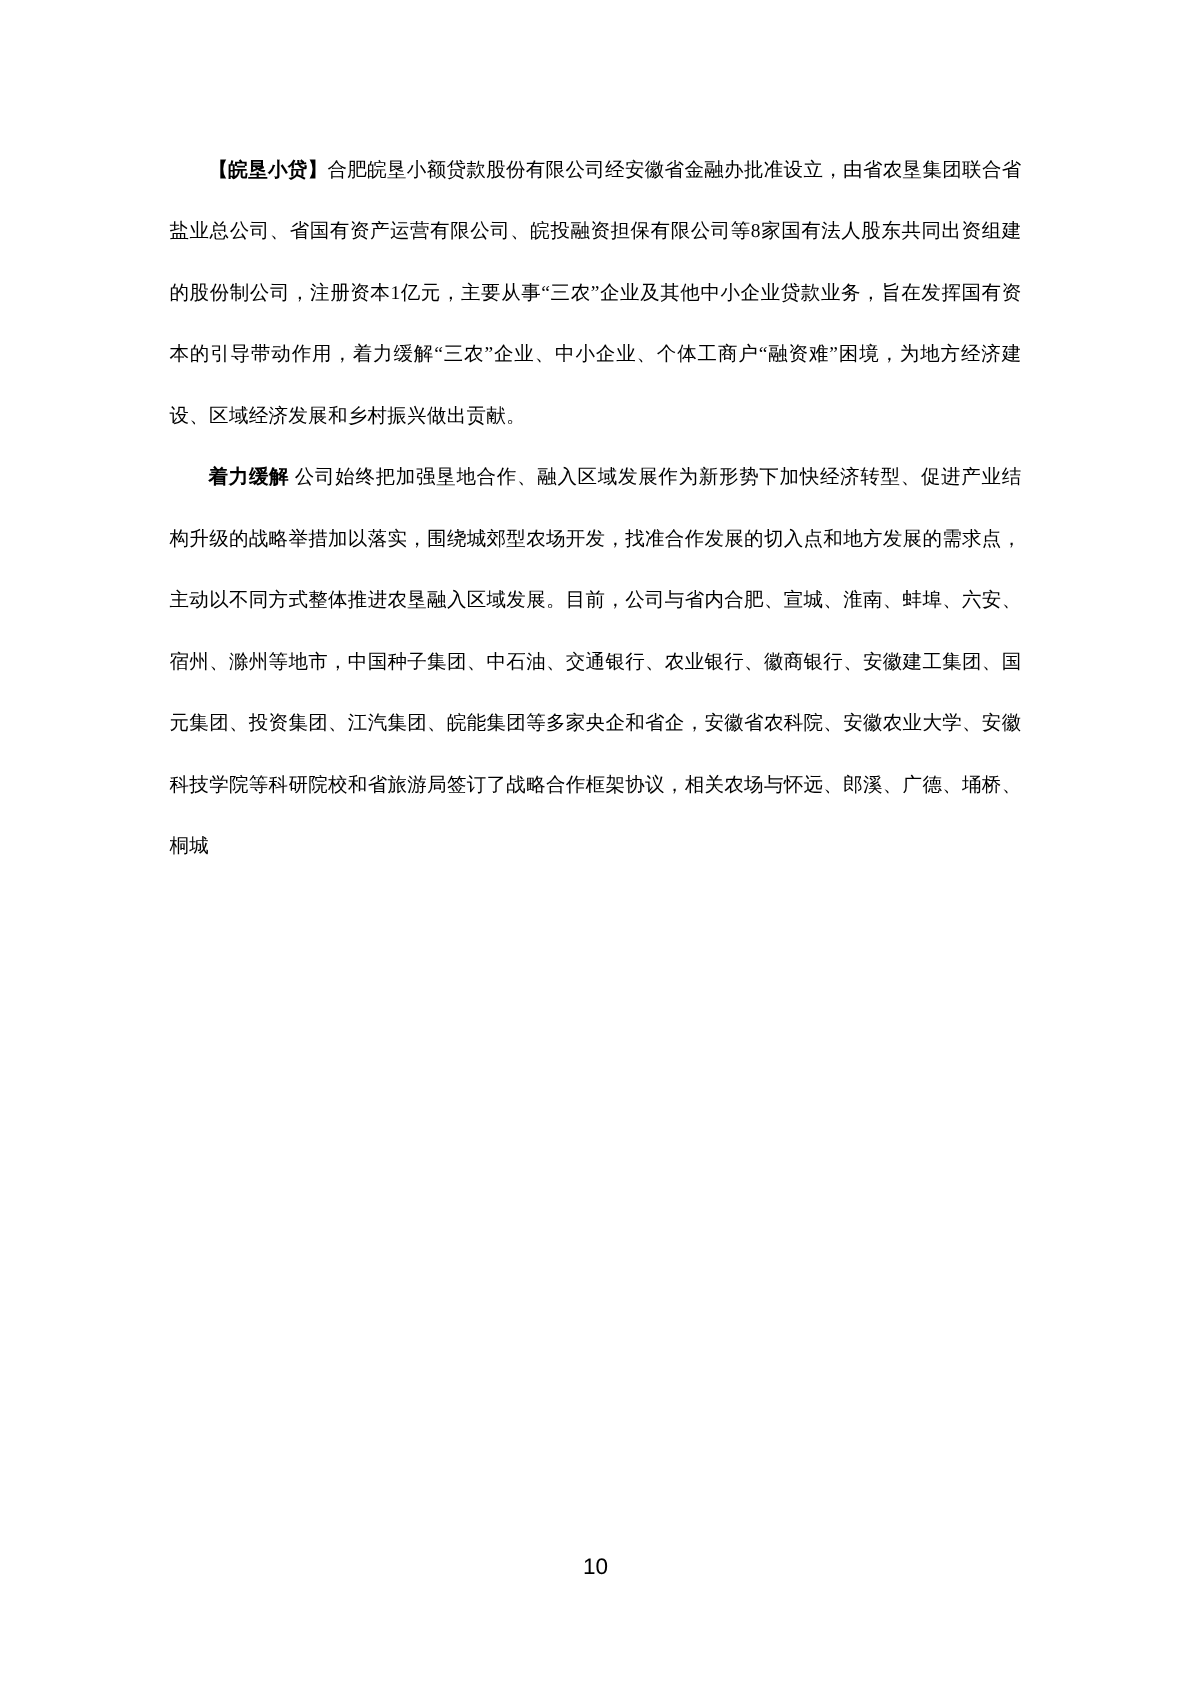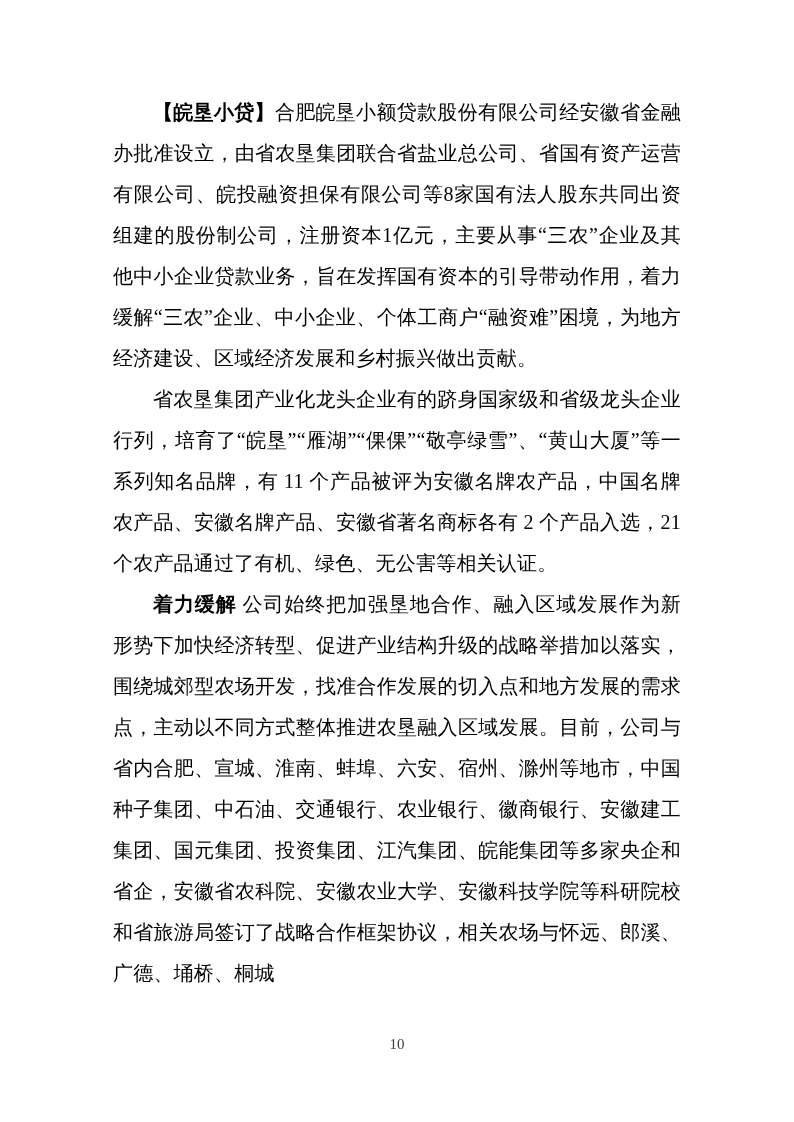--- a/index.html
+++ b/index.html
@@ -22,53 +22,52 @@
     width: 794px;
     height: 1122px;
     box-sizing: border-box;
     padding: 92px 113px 60px 113px;
   }
   .body-text {
     width: 568px;
   }
   p.para {
     margin: 0 0 0 0;
-    font-size: 20px;
+    font-size: 13px;
     line-height: 41px;
     text-align: justify;
     text-justify: inter-ideograph;
     text-indent: 2em;
     letter-spacing: 0.2px;
     font-family: "Liberation Serif", "DejaVu Serif", serif;
   }
   p.para.first {
     margin-top: 0;
   }
   .lead-bold {
     font-weight: bold;
   }
   .page-number {
     position: absolute;
     left: 0;
     top: 1036px;
     width: 794px;
     text-align: center;
     font-size: 15px;
-    font-family: Liberation Serif, serif;
-    color: #404040;
+    font-family: Liberation Sans, sans-serif;
+    color: #000000;
   }
 </style>
 </head>
 <body>
 
 <div class="page">
   <div class="body-text">
 
     <p class="para first"><span class="lead-bold">【皖垦小贷】</span><span>合肥皖垦小额贷款股份有限公司经安徽省金融办批准设立，由省农垦集团联合省盐业总公司、省国有资产运营有限公司、皖投融资担保有限公司等8家国有法人股东共同出资组建的股份制公司，注册资本1亿元，主要从事“三农”企业及其他中小企业贷款业务，旨在发挥国有资本的引导带动作用，着力缓解“三农”企业、中小企业、个体工商户“融资难”困境，为地方经济建设、区域经济发展和乡村振兴做出贡献。</span></p>
 
-    <p class="para"><span>省农垦集团产业化龙头企业有的跻身国家级和省级龙头企业行列，培育了“皖垦”“雁湖”“倮倮”“敬亭绿雪”、“黄山大厦”等一系列知名品牌，有 11 个产品被评为安徽名牌农产品，中国名牌农产品、安徽名牌产品、安徽省著名商标各有 2 个产品入选，21 个农产品通过了有机、绿色、无公害等相关认证。</span></p>
 
     <p class="para"><span class="lead-bold">着力缓解</span><span> 公司始终把加强垦地合作、融入区域发展作为新形势下加快经济转型、促进产业结构升级的战略举措加以落实，围绕城郊型农场开发，找准合作发展的切入点和地方发展的需求点，主动以不同方式整体推进农垦融入区域发展。目前，公司与省内合肥、宣城、淮南、蚌埠、六安、宿州、滁州等地市，中国种子集团、中石油、交通银行、农业银行、徽商银行、安徽建工集团、国元集团、投资集团、江汽集团、皖能集团等多家央企和省企，安徽省农科院、安徽农业大学、安徽科技学院等科研院校和省旅游局签订了战略合作框架协议，相关农场与怀远、郎溪、广德、埇桥、桐城</span></p>
 
   </div>
 </div>
 
 <div class="page-number">10</div>
 
 </body></html>

